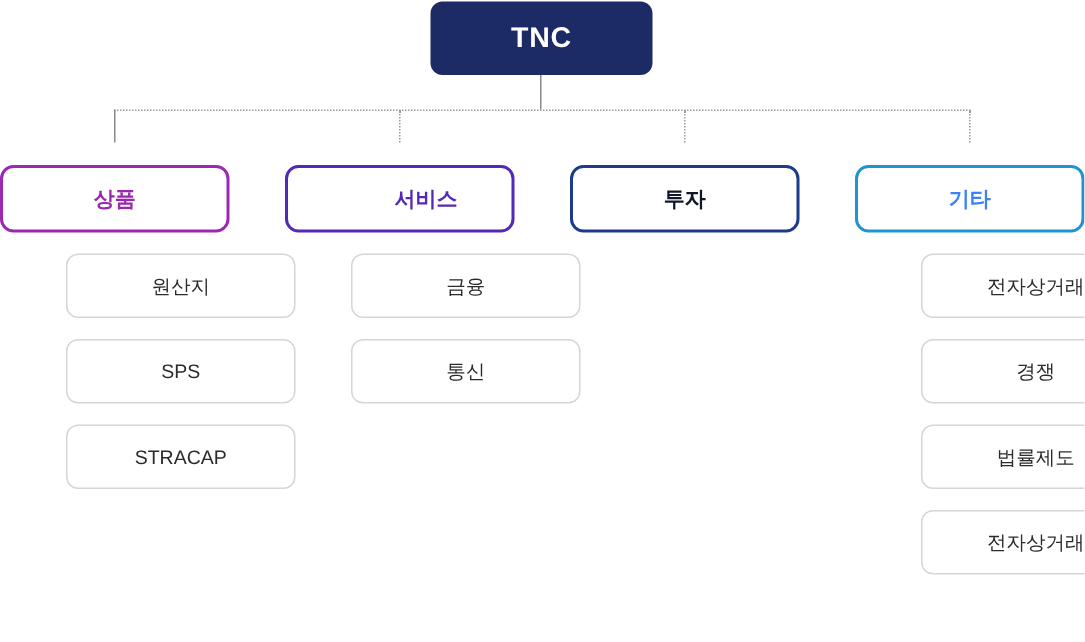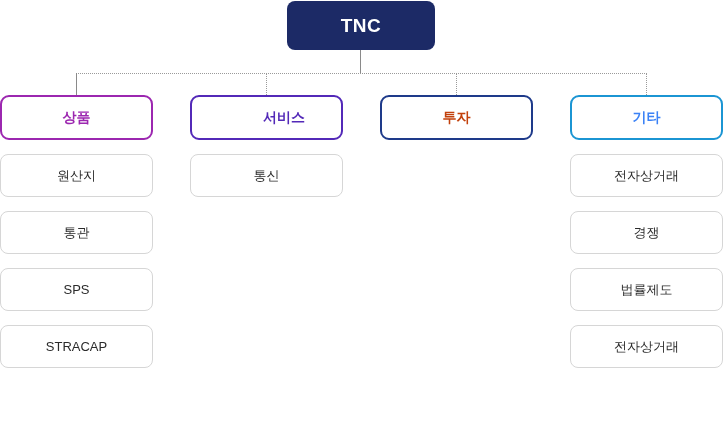--- a/index.html
+++ b/index.html
@@ -69,21 +69,21 @@
     border-left: 1px solid #8a8a8a;
   }
   .drop-c1 { left: 76px; }
   .drop-c2 { left: 266px; }
   .drop-c3 { left: 456px; }
   .drop-c4 { left: 646px; }
 
   
   .column {
     position: absolute;
-    top: 95px;
+    top: 110px;
     width: 153px;
   }
   .col-1 { left: 0px; }
   .col-2 { left: 190px; }
   .col-3 { left: 380px; }
   .col-4 { left: 570px; }
 
   
   .cat-box {
     position: relative;
@@ -99,27 +99,28 @@
   }
   .cat-label {
     font-size: 14px;
     font-weight: bold;
   }
   .cat-products  { border-color: #9c27b0; }
   .cat-products .cat-label  { color: #9c27b0; }
   .cat-services  { border-color: #5329b8; padding-left: 35px; }
   .cat-services .cat-label  { color: #5329b8; }
   .cat-investment{ border-color: #1e3a8a; }
-  .cat-investment .cat-label{ color: #c2410c; }
+  .cat-investment .cat-label{ color: #0f172a; }
   .cat-others    { border-color: #1b95d3; }
   .cat-others .cat-label    { color: #3b82f6; }
 
   
   .child-wrap {
     position: relative;
+    padding-left: 44px;
   }
   .child-connector {
     position: absolute;
     left: 76px;
     top: 0;
     width: 0;
     height: 14px;
     border-left: 1px dotted #a8a8a8;
   }
   .child-box {
@@ -162,44 +163,44 @@
     </div>
     <div class="child-wrap">
       <div class="child-connector"></div>
       <div class="child-box">
         <span class="child-label">원산지</span>
       </div>
     </div>
     <div class="child-wrap">
       <div class="child-connector"></div>
       <div class="child-box">
-        <span class="child-label">통관</span>
-      </div>
-    </div>
-    <div class="child-wrap">
-      <div class="child-connector"></div>
-      <div class="child-box">
         <span class="child-label">SPS</span>
       </div>
     </div>
     <div class="child-wrap">
       <div class="child-connector"></div>
       <div class="child-box">
         <span class="child-label">STRACAP</span>
       </div>
     </div>
   </div>
 
   <div class="column col-2">
     <div class="cat-box cat-services">
       <span class="cat-label">서비스</span>
     </div>
     <div class="child-wrap">
       <div class="child-connector"></div>
       <div class="child-box">
+        <span class="child-label">금융</span>
+      </div>
+    </div>
+    <div class="child-wrap">
+      <div class="child-connector"></div>
+      <div class="child-box">
         <span class="child-label">통신</span>
       </div>
     </div>
   </div>
 
   <div class="column col-3">
     <div class="cat-box cat-investment">
       <span class="cat-label">투자</span>
     </div>
   </div>

